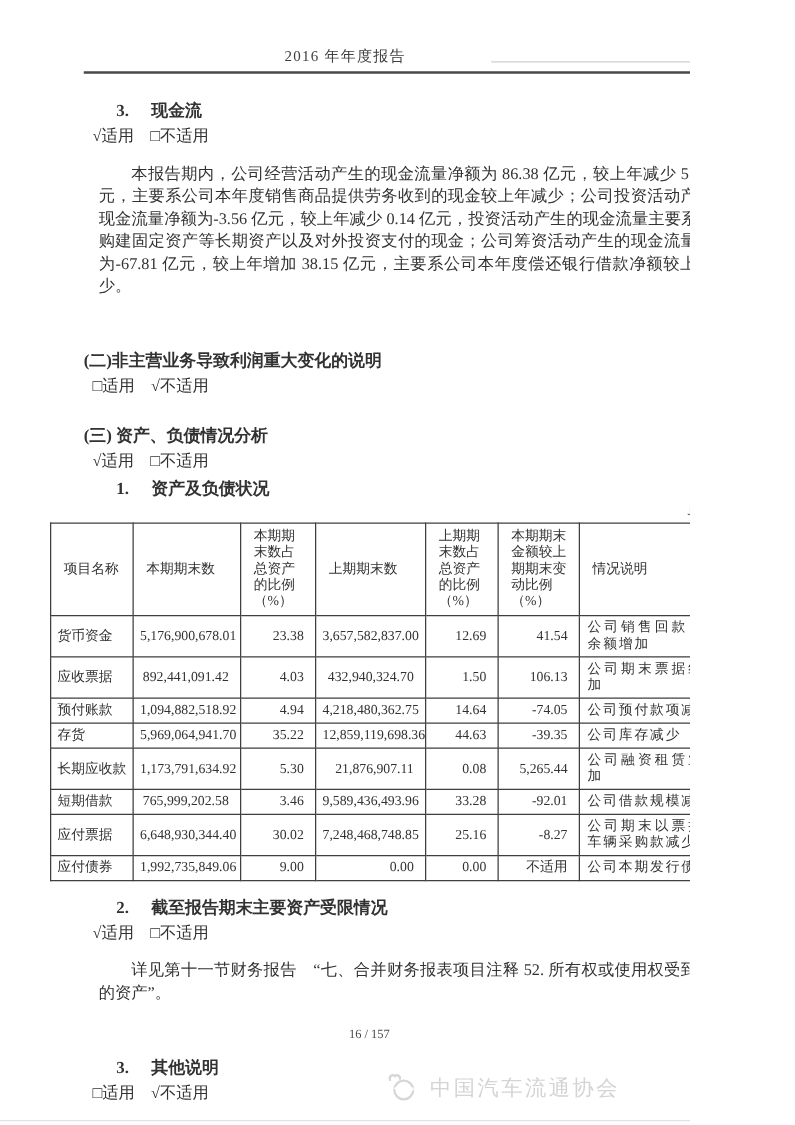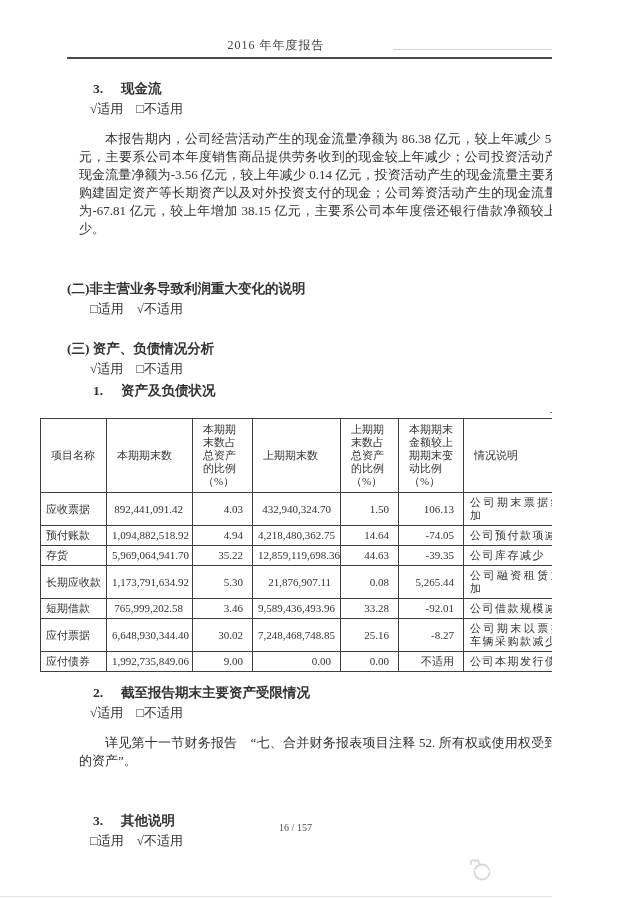--- a/index.html
+++ b/index.html
@@ -13,21 +13,21 @@
     font-size:12px;letter-spacing:1px;color:#3e3e3e;
   }
   .header-rule-light{position:absolute;top:49px;left:393px;width:203px;height:1px;background:#cfcfcf;}
   .header-rule-dark{position:absolute;top:57px;left:67px;width:529px;height:2px;background:#4a4a4a;}
   
   .content{position:absolute;top:76px;left:67px;width:529px;font-size:13px;line-height:18px;}
   .heading{font-weight:bold;font-size:13.5px;line-height:18px;margin:4px 0 2px;}
   .heading .h-num{display:inline-block;min-width:14px;}
   .heading .h-title{margin-left:14px;}
   .heading.indented{padding-left:26px;}
-  .check-line{padding-left:7px;margin:0 16px 2px;}
+  .check-line{padding-left:7px;margin:0 0 2px;}
   .para{text-indent:2em;text-align:justify;margin:12px;}
   .gap-lg{height:26px;}
   .gap-md{height:16px;}
   .gap-sm{height:8px;}
   .unit-line{text-align:right;font-size:11.5px;line-height:16px;margin:0;}
   
   .fin-table{
     border-collapse:collapse;table-layout:fixed;width:556px;margin-left:-27px;
     font-size:11px;line-height:13px;color:#323232;
   }
@@ -97,20 +97,29 @@
           <th>本期期末数</th>
           <th>本期期末数占总资产的比例（%）</th>
           <th>上期期末数</th>
           <th>上期期末数占总资产的比例（%）</th>
           <th>本期期末金额较上期期末变动比例（%）</th>
           <th>情况说明</th>
         </tr>
       </thead>
       <tbody>
         <tr>
+          <td class="cell-name">货币资金</td>
+          <td class="cell-num">5,176,900,678.01</td>
+          <td class="cell-num">23.38</td>
+          <td class="cell-num">3,657,582,837.00</td>
+          <td class="cell-num">12.69</td>
+          <td class="cell-num">41.54</td>
+          <td class="cell-note">公司销售回款良好，余额增加</td>
+        </tr>
+        <tr>
           <td class="cell-name">应收票据</td>
           <td class="cell-num">892,441,091.42</td>
           <td class="cell-num">4.03</td>
           <td class="cell-num">432,940,324.70</td>
           <td class="cell-num">1.50</td>
           <td class="cell-num">106.13</td>
           <td class="cell-note">公司期末票据结算增加</td>
         </tr>
         <tr>
           <td class="cell-name">预付账款</td>
@@ -189,17 +198,18 @@
   <div class="page-num">16 / 157</div>
 
   <div class="watermark">
     <span style="display:inline-flex;">
       <svg width="28" height="24" viewBox="0 0 28 24">
         <path d="M3 6 C2 3, 5 1, 7 3 C8 1.5, 11 2, 11 5" fill="none" stroke="#d6d6d6" stroke-width="1.8" stroke-linecap="round"></path>
         <circle cx="14" cy="14" r="7.5" fill="none" stroke="#d6d6d6" stroke-width="1.8"></circle>
         <path d="M7 12 C10 15, 18 16, 21.5 12.5" fill="none" stroke="#ffffff" stroke-width="2.4"></path>
       </svg>
     </span>
+    <span>中国汽车流通协会</span>
   </div>
 
   <div class="bottom-rule"></div>
 
 </div>
 
 </body></html>

